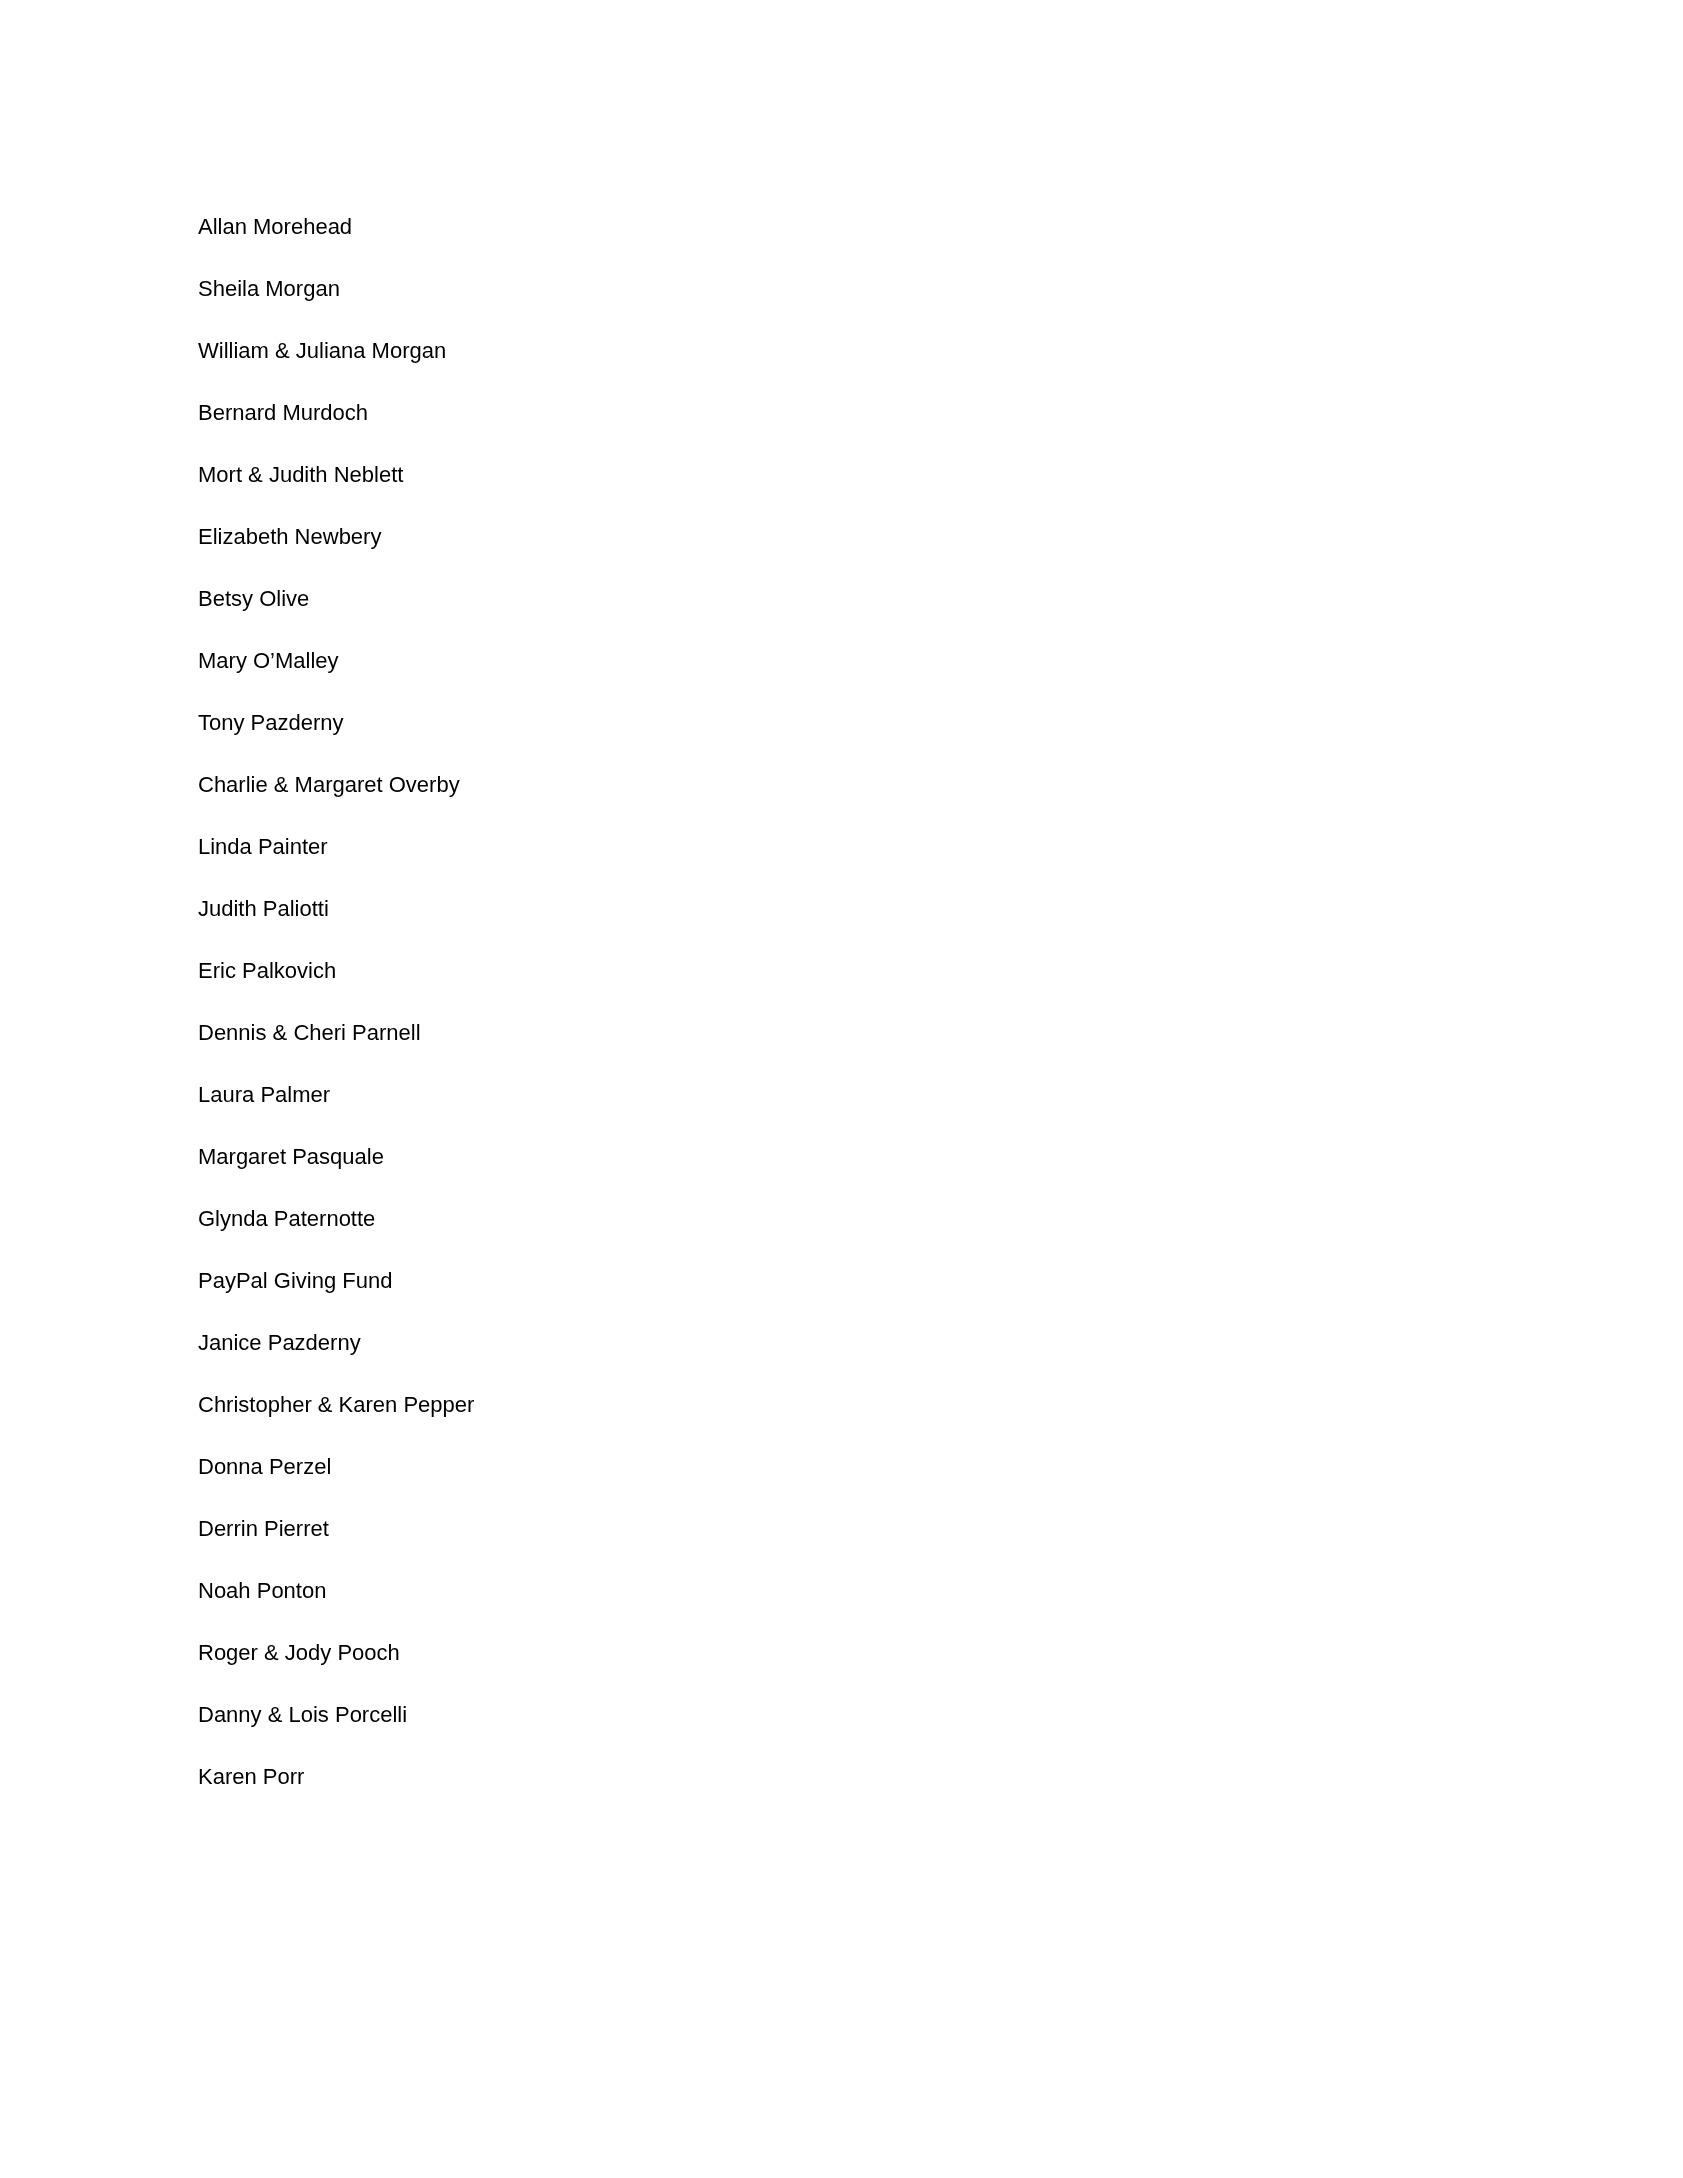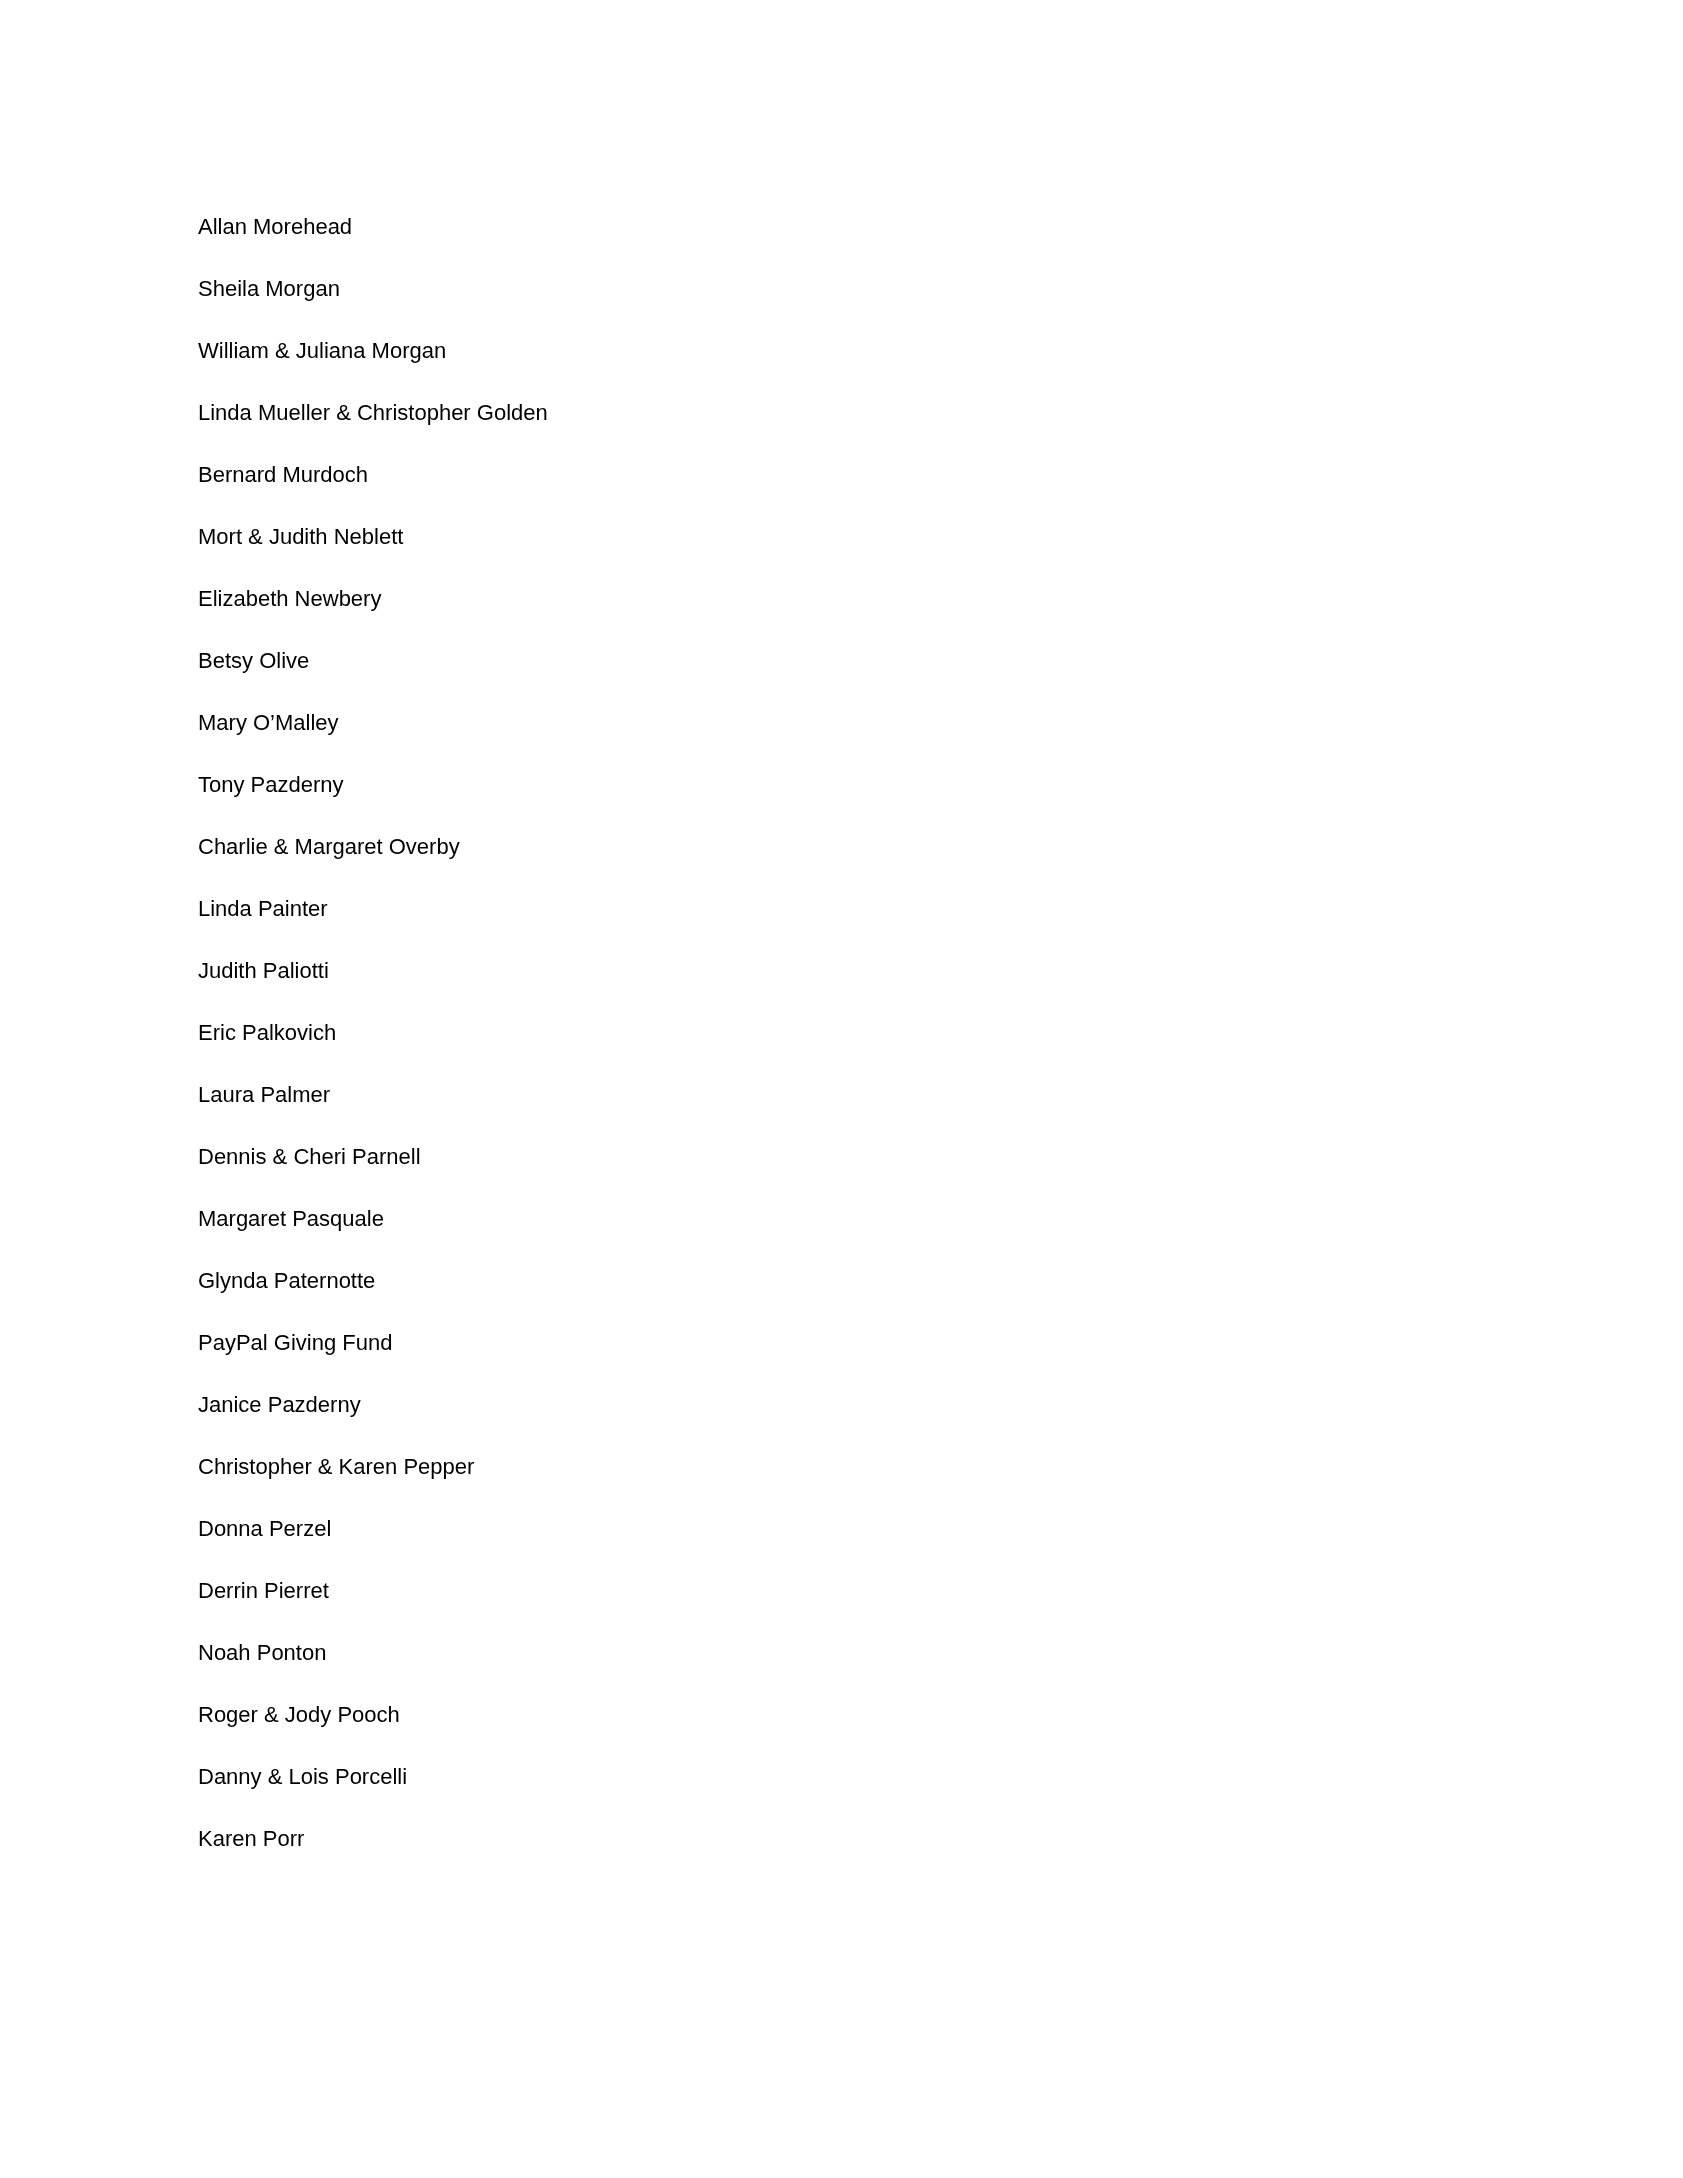--- a/index.html
+++ b/index.html
@@ -16,33 +16,32 @@
   }
 </style>
 </head>
 <body>
 
 <div class="page">
   <ul class="name-list">
     <li>Allan Morehead</li>
     <li>Sheila Morgan</li>
     <li>William &amp; Juliana Morgan</li>
-    <li>Linda Mueller &amp; Christopher Golden</li>
     <li>Bernard Murdoch</li>
     <li>Mort &amp; Judith Neblett</li>
     <li>Elizabeth Newbery</li>
     <li>Betsy Olive</li>
     <li>Mary O’Malley</li>
     <li>Tony Pazderny</li>
     <li>Charlie &amp; Margaret Overby</li>
     <li>Linda Painter</li>
     <li>Judith Paliotti</li>
     <li>Eric Palkovich</li>
+    <li>Dennis &amp; Cheri Parnell</li>
     <li>Laura Palmer</li>
-    <li>Dennis &amp; Cheri Parnell</li>
     <li>Margaret Pasquale</li>
     <li>Glynda Paternotte</li>
     <li>PayPal Giving Fund</li>
     <li>Janice Pazderny</li>
     <li>Christopher &amp; Karen Pepper</li>
     <li>Donna Perzel</li>
     <li>Derrin Pierret</li>
     <li>Noah Ponton</li>
     <li>Roger &amp; Jody Pooch</li>
     <li>Danny &amp; Lois Porcelli</li>

